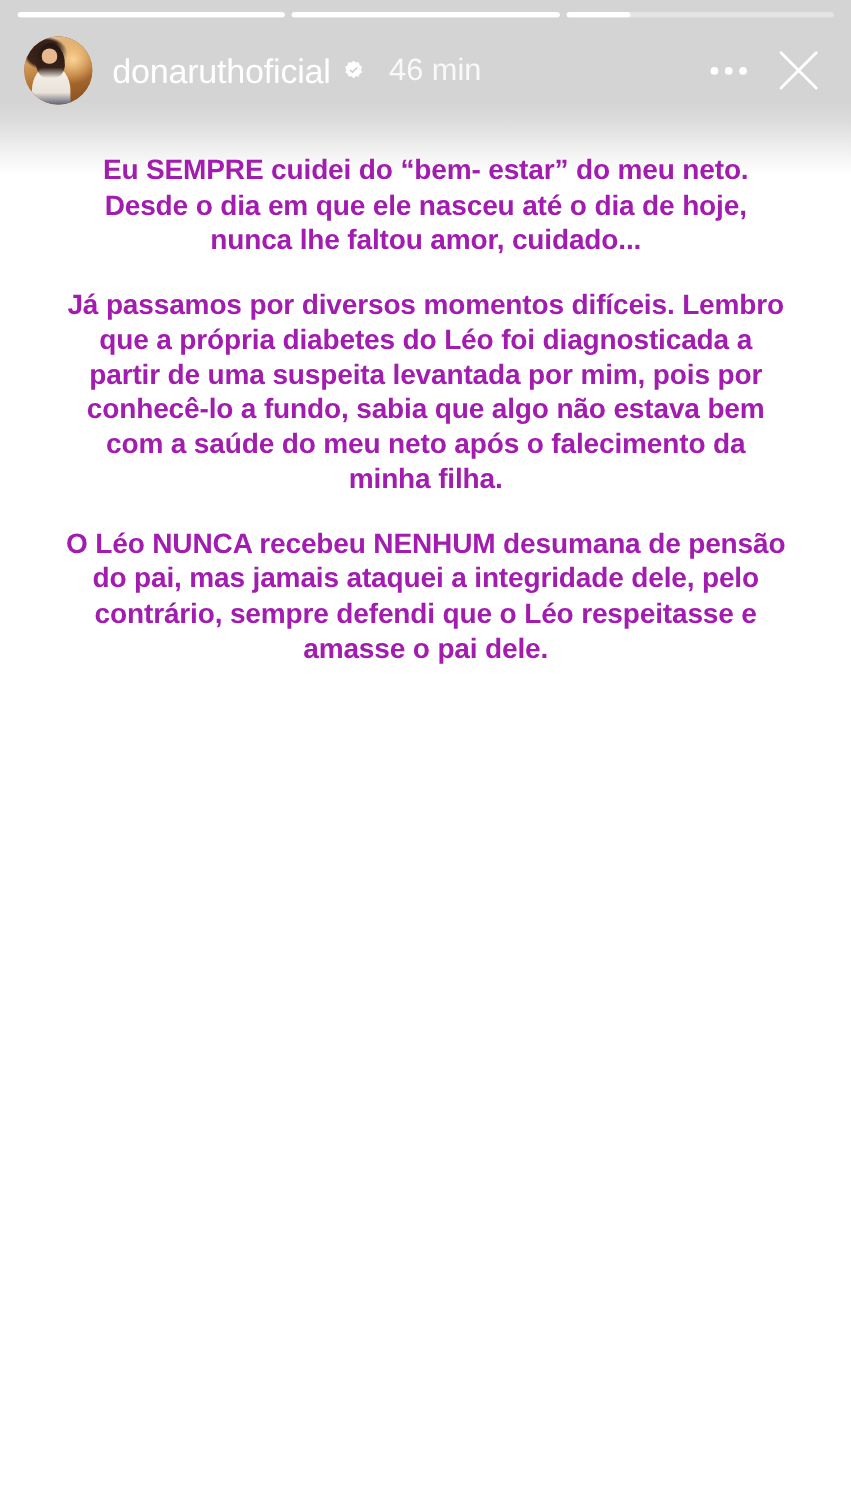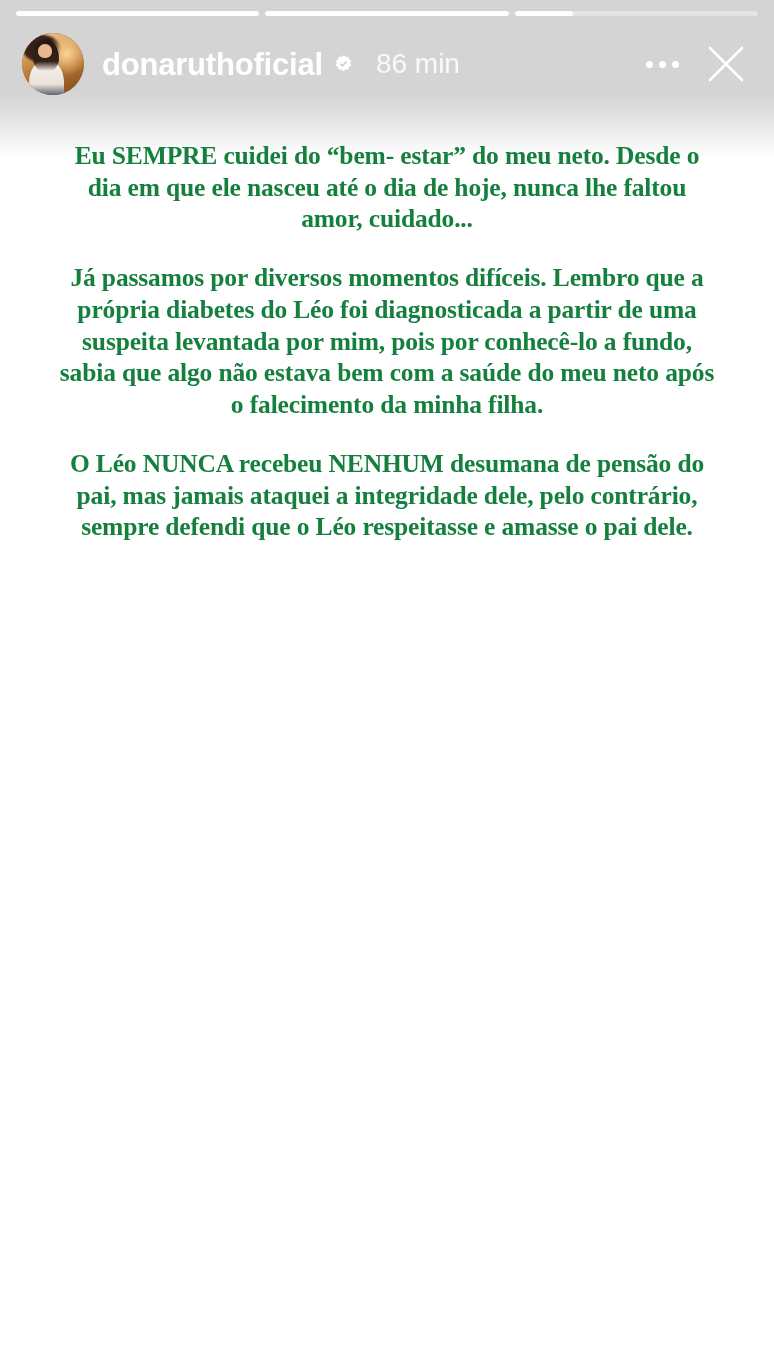--- a/index.html
+++ b/index.html
@@ -126,21 +126,21 @@
   }
 
   .username-block {
     display: flex;
     align-items: center;
     margin-left: 18px;
     min-width: 0;
   }
   .username {
     font-size: 31px;
-    font-weight: 700;
+    font-weight: 400;
     color: #ffffff;
     letter-spacing: -0.2px;
     line-height: 1;
     white-space: nowrap;
   }
   .verified-badge {
     margin-left: 10px;
     width: 21px;
     height: 21px;
     flex: 0 0 auto;
@@ -188,24 +188,24 @@
   .story-text {
     position: absolute;
     left: 0;
     top: 140px;
     width: 774px;
     padding: 0 58px;
     z-index: 2;
     text-align: center;
   }
   .paragraph {
-    font-family: Liberation Serif, serif;
+    font-family: Liberation Sans, sans-serif;
     font-size: 25.5px;
     font-weight: bold;
-    color: #15803d;
+    color: #a21caf;
     line-height: 1.245;
     letter-spacing: -0.15px;
     margin-bottom: 27px;
     white-space: pre-wrap;
   }
   .paragraph:last-child { margin-bottom: 0; }
 </style>
 </head>
 <body>
 
@@ -234,21 +234,21 @@
         <div class="avatar-face"></div>
       </div>
     </div>
 
     <div class="username-block">
       <span class="username">donaruthoficial</span>
       <svg class="verified-badge" viewBox="0 0 24 24" aria-hidden="true">
         <path fill="#ffffff" d="M12 1.3l2.35 2.02 3.1-.25.72 3.02 2.72 1.5-1.24 2.86 1.24 2.86-2.72 1.5-.72 3.02-3.1-.25L12 19.6l-2.35-2.02-3.1.25-.72-3.02-2.72-1.5 1.24-2.86L3.11 7.6l2.72-1.5.72-3.02 3.1.25z"></path>
         <path fill="#c9c9c9" d="M10.72 14.46l-2.9-2.9 1.1-1.1 1.8 1.8 4.36-4.36 1.1 1.1z"></path>
       </svg>
-      <span class="timestamp">86 min</span>
+      <span class="timestamp">46 min</span>
     </div>
 
     <div class="header-spacer"></div>
 
     <div class="more-btn">
       <span class="more-dot"></span>
       <span class="more-dot"></span>
       <span class="more-dot"></span>
     </div>
 

